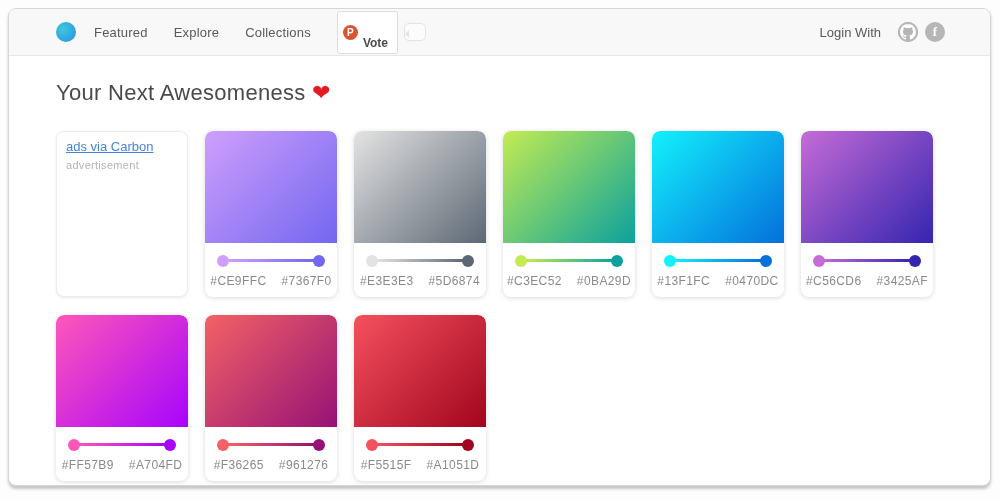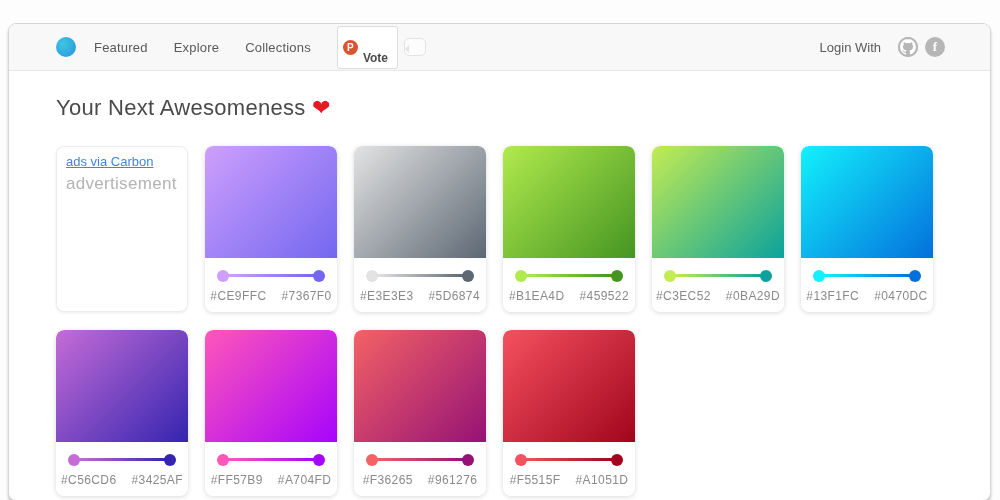--- a/index.html
+++ b/index.html
@@ -1,19 +1,19 @@
 <!DOCTYPE html>
 <html><head>
 <meta charset="utf-8">
 <style>
   * { box-sizing: border-box; margin: 0; padding: 0; }
   html, body { width: 1000px; height: 500px; overflow: hidden; background: #fdfdfd;
     font-family: "Liberation Sans", sans-serif; }
   .frame {
-    position: absolute; left: 8px; top: 23px; width: 983px; height: 478px;
+    position: absolute; left: 8px; top: 8px; width: 983px; height: 478px;
     background: #fff; border: 1px solid #d6d6d6; border-radius: 8px;
     box-shadow: 0 3px 3px rgba(0,0,0,0.22);
     overflow: hidden;
   }
   
   .navbar {
     height: 47px; background: #f8f8f8; border-bottom: 1px solid #e7e7e7;
     display: flex; align-items: center; padding: 0 45px 0 47px;
   }
   .logo {
@@ -66,21 +66,21 @@
     height: 166px; border-radius: 8px; background: #fff;
     box-shadow: 0 1px 5px rgba(0,0,0,0.15);
     overflow: hidden; cursor: pointer;
     display: flex; flex-direction: column;
   }
   .ad-card {
     cursor: default; box-shadow: 0 1px 3px rgba(0,0,0,0.08);
     border: 1px solid #ececec; padding: 7px 9px;
   }
   .ad-link { font-size: 13px; color: #4585d6; text-decoration: underline; cursor: pointer; }
-  .ad-note { font-size: 17px; color: #b3b3b3; margin-top: 5px; letter-spacing: 0.3px; }
+  .ad-note { font-size: 11px; color: #b3b3b3; margin-top: 5px; letter-spacing: 0.3px; }
   .tile { height: 112px; border-radius: 8px 8px 0 0; }
   .card-footer {
     flex: 1; padding: 9px 12px 7px 12px;
     display: flex; flex-direction: column; justify-content: center;
   }
   .slider { display: flex; align-items: center; height: 12px; }
   .dot { width: 12px; height: 12px; border-radius: 50%; flex: 0 0 auto; }
   .track { flex: 1; height: 3px; margin: 0 -2px; }
   .hex-row {
     display: flex; justify-content: center; gap: 15px;
@@ -151,34 +151,20 @@
         <span class="dot" style="background: rgb(93, 104, 116);"></span>
       </div>
       <div class="hex-row">
         <span>#E3E3E3</span>
         <span>#5D6874</span>
       </div>
     </div>
   </div>
 
 
-  <div class="card">
-    <div class="tile" style="background: linear-gradient(135deg, rgb(177, 234, 77), rgb(69, 149, 34));"></div>
-    <div class="card-footer">
-      <div class="slider">
-        <span class="dot" style="background: rgb(177, 234, 77);"></span>
-        <span class="track" style="background: linear-gradient(90deg, rgb(177, 234, 77), rgb(69, 149, 34));"></span>
-        <span class="dot" style="background: rgb(69, 149, 34);"></span>
-      </div>
-      <div class="hex-row">
-        <span>#B1EA4D</span>
-        <span>#459522</span>
-      </div>
-    </div>
-  </div>
 
   <div class="card">
     <div class="tile" style="background: linear-gradient(135deg, rgb(195, 236, 82), rgb(11, 162, 157));"></div>
     <div class="card-footer">
       <div class="slider">
         <span class="dot" style="background: rgb(195, 236, 82);"></span>
         <span class="track" style="background: linear-gradient(90deg, rgb(195, 236, 82), rgb(11, 162, 157));"></span>
         <span class="dot" style="background: rgb(11, 162, 157);"></span>
       </div>
       <div class="hex-row">

